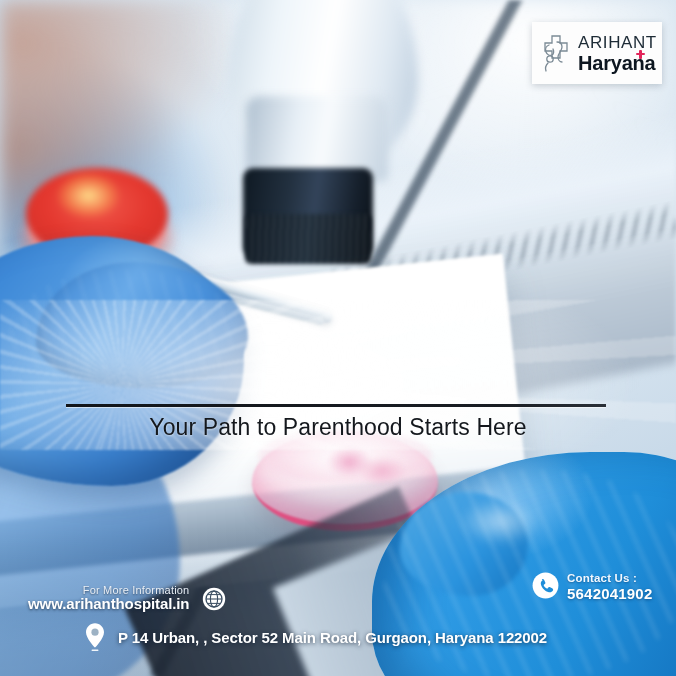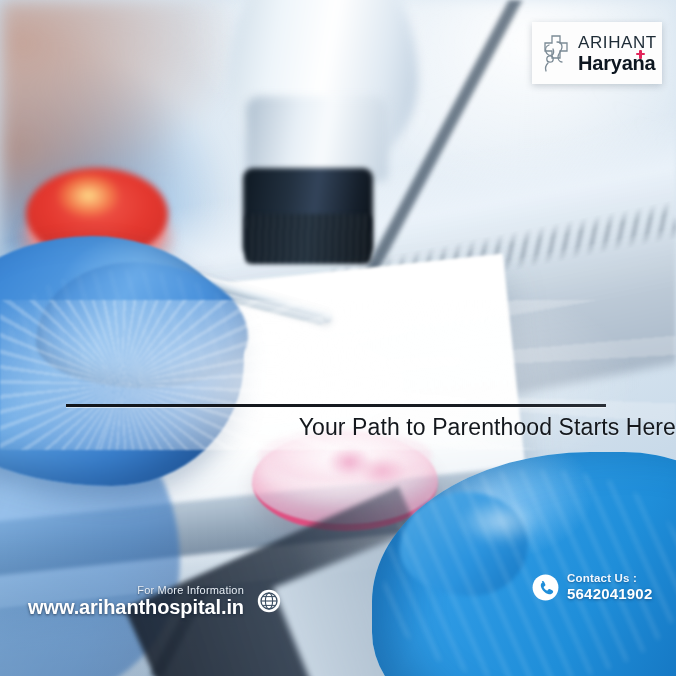--- a/index.html
+++ b/index.html
@@ -362,21 +362,21 @@
   .divider {
     position: absolute;
     left: 66px; top: 404px;
     width: 540px; height: 3px;
     background: linear-gradient(90deg, #11151a 0%, #191d23 80%, #2a3038 100%);
     box-shadow: 0 1px 0 rgba(255,255,255,.55);
   }
   .subhead {
     position: absolute;
     left: 0; right: 0; top: 414px;
-    text-align: right;
+    text-align: center;
     font-size: 23px;
     font-weight: 500;
     color: #14181d;
     letter-spacing: .1px;
     text-shadow: 0 1px 2px rgba(255,255,255,.5);
     white-space: nowrap;
   }
 
   
   .site-block {
@@ -388,33 +388,33 @@
   }
   .site-text { text-align: right; line-height: 1.12; }
   .site-label {
     font-size: 11px;
     color: #e8eef5;
     font-weight: 400;
     letter-spacing: .2px;
     text-shadow: 0 1px 2px rgba(20,35,55,.65);
   }
   .site-url {
-    font-size: 20px;
+    font-size: 15px;
     font-weight: 800;
     color: #ffffff;
     letter-spacing: -.1px;
     text-shadow: 0 1px 3px rgba(15,30,50,.7);
   }
   .globe-icon { width: 24px; height: 24px; flex: 0 0 auto; }
 
   .contact-block {
     position: absolute;
     left: 532px; top: 572px;
     display: flex;
-    align-items: center;
+    align-items: flex-start;
     gap: 8px;
   }
   .phone-icon { width: 27px; height: 27px; flex: 0 0 auto; }
   .contact-text { line-height: 1.15; }
   .contact-label {
     font-size: 11.5px;
     font-weight: 800;
     color: #f2f8ff;
     letter-spacing: .2px;
     text-shadow: 0 1px 2px rgba(10,60,110,.55);
@@ -528,14 +528,22 @@
     <svg class="phone-icon" viewBox="0 0 28 28">
       <circle cx="14" cy="14" r="13.4" fill="#ffffff"></circle>
       <path d="M10.2 7.6 c1 -.5 1.9 -.2 2.4 .8 l1.1 2.1 c.4 .8 .2 1.5 -.5 2 l-.9 .7 c-.2 .2 -.2 .4 -.1 .7 c.6 1.4 1.8 2.6 3.2 3.3 c.3 .1 .5 .1 .7 -.1 l.7 -.9 c.5 -.7 1.3 -.9 2 -.5 l2.1 1.1 c1 .5 1.3 1.5 .8 2.4 c-.8 1.5 -2.5 2.2 -4.2 1.8 c-4.1 -1 -7.3 -4.2 -8.3 -8.3 c-.4 -1.7 .3 -3.4 1.8 -4.2 z" fill="#1f8ed9"></path>
     </svg>
     <div class="contact-text">
       <div class="contact-label">Contact Us :</div>
       <div class="contact-number">5642041902</div>
     </div>
   </div>
 
+  <div class="address-block">
+    <svg class="pin-icon" viewBox="0 0 22 30">
+      <path d="M11 1.2 c-5 0 -9 4 -9 9 c0 6.4 9 15.4 9 15.4 s9 -9 9 -15.4 c0 -5 -4 -9 -9 -9 z" fill="#ffffff"></path>
+      <circle cx="11" cy="10.2" r="3.6" fill="#9db2c4"></circle>
+      <rect x="7.5" y="27.4" width="7" height="1.5" rx=".75" fill="#ffffff" opacity=".9"></rect>
+    </svg>
+    <div class="address-text">P 14 Urban, , Sector 52 Main Road, Gurgaon, Haryana 122002</div>
+  </div>
 
 </div>
 
 </body></html>

